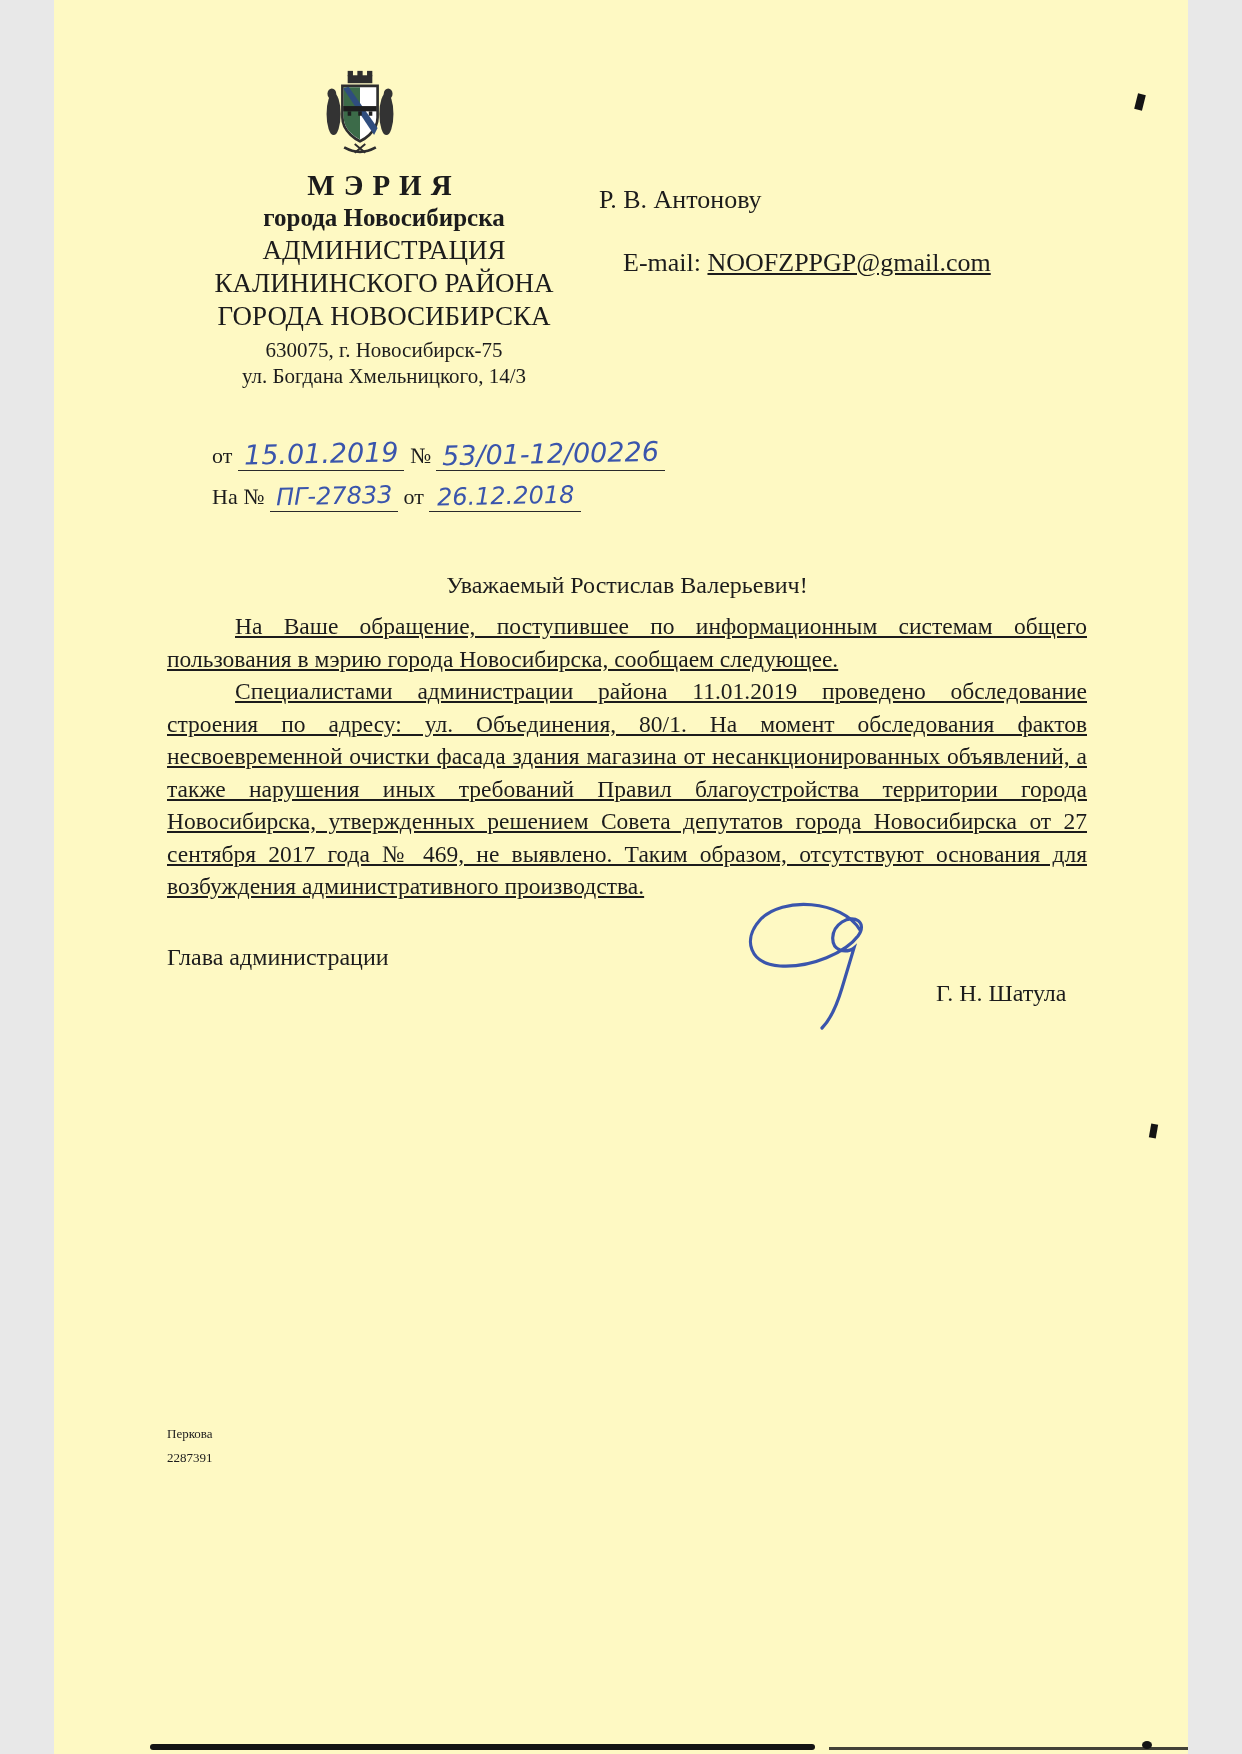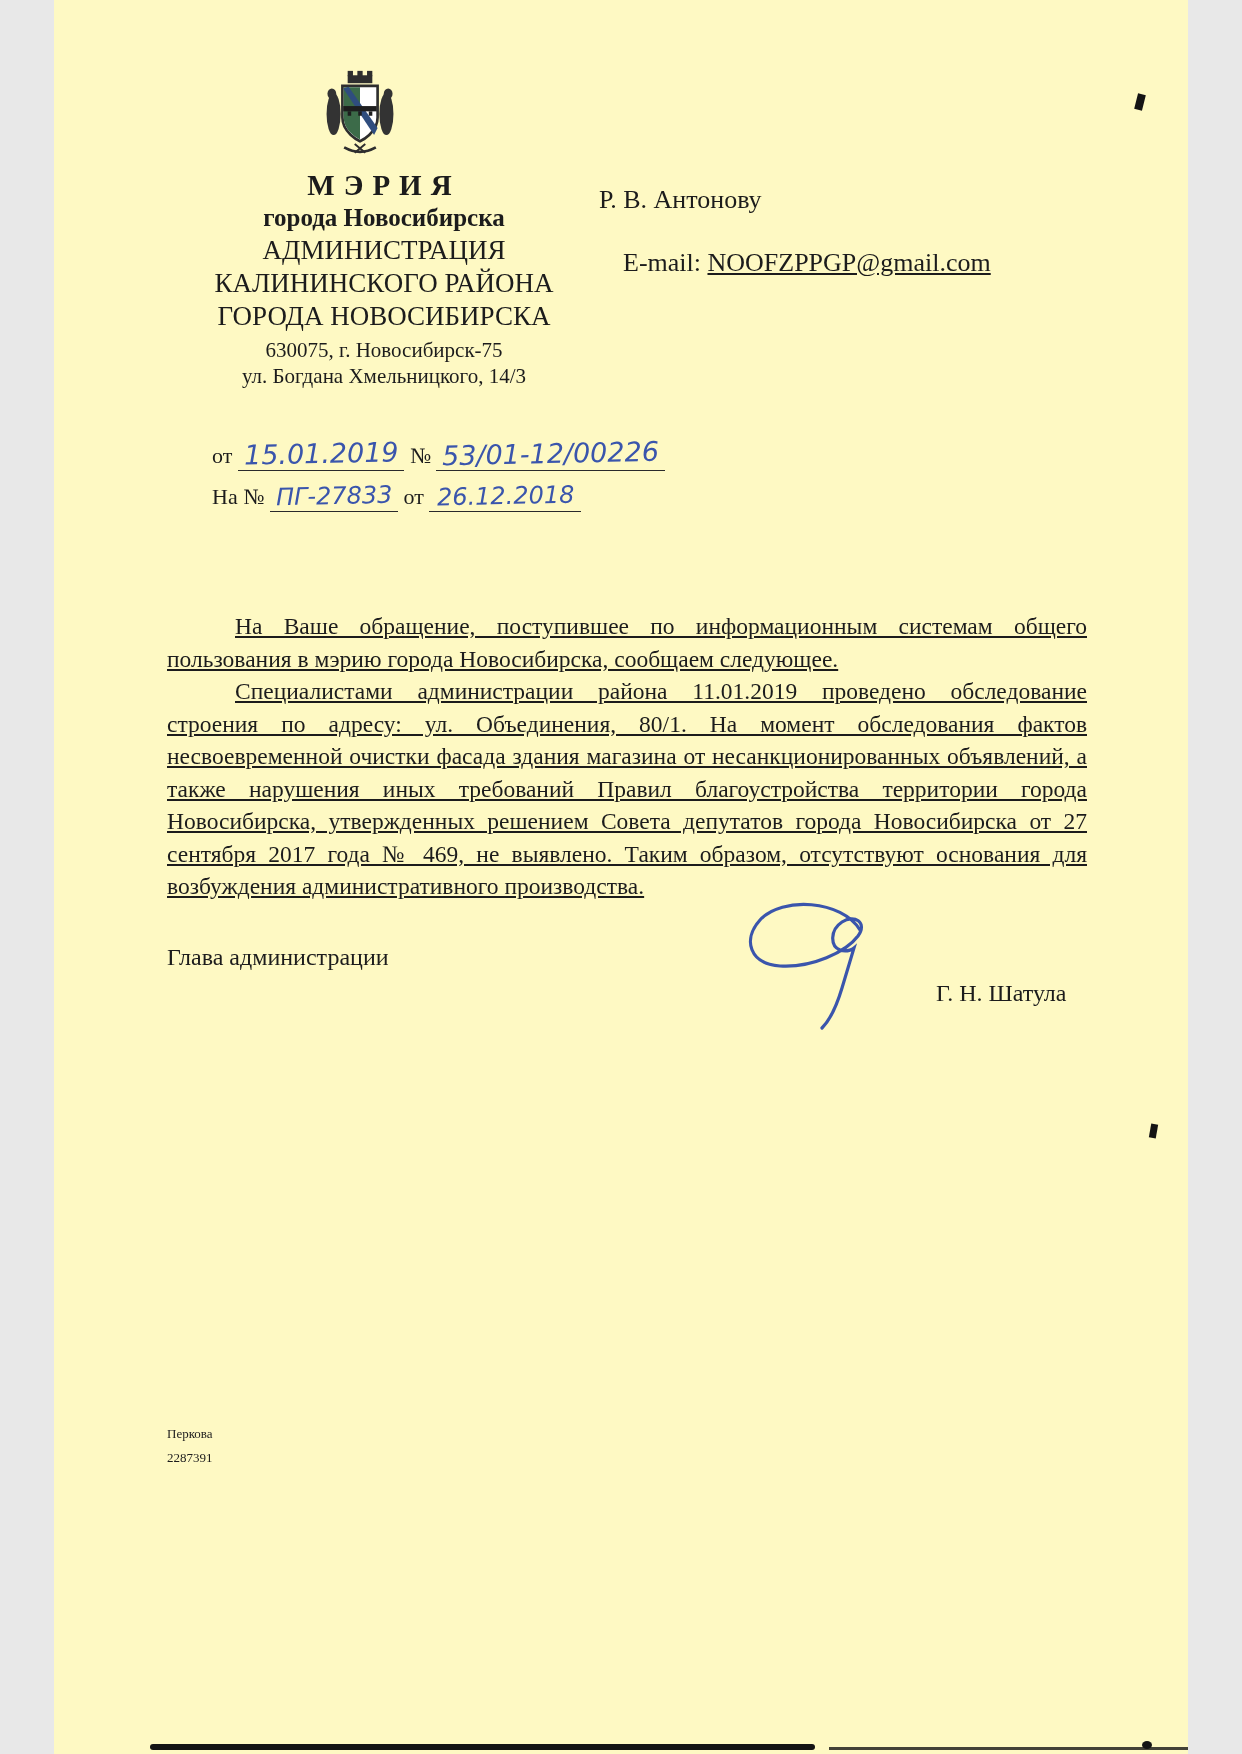--- a/index.html
+++ b/index.html
@@ -226,20 +226,21 @@
     <span>от</span>
     <span class="fill-line w150"><span class="hw" style="font-size:24px;">26.12.2018</span></span>
   </div>
 
   <div class="recipient-name">Р. В. Антонову</div>
   <div class="recipient-email">
     <span>E-mail:</span>
     <span class="email-underline">NOOFZPPGP@gmail.com</span>
   </div>
 
+  <div class="salutation">Уважаемый Ростислав Валерьевич!</div>
 
   <div class="body-text">
     <p>На Ваше обращение, поступившее по информационным системам общего пользования в мэрию города Новосибирска, сообщаем следующее.</p>
     <p>Специалистами администрации района 11.01.2019 проведено обследование строения по адресу: ул. Объединения, 80/1. На момент обследования фактов несвоевременной очистки фасада здания магазина от несанкционированных объявлений, а также нарушения иных требований Правил благоустройства территории города Новосибирска, утвержденных решением Совета депутатов города Новосибирска от 27 сентября 2017 года № 469, не выявлено. Таким образом, отсутствуют основания для возбуждения административного производства.</p>
   </div>
 
   <div class="sig-position">Глава администрации</div>
 
   <svg class="sig-scribble" viewBox="0 0 180 140">
     <path d="M118 38 C100 8 40 4 18 28 C0 48 8 72 38 74 C70 76 104 60 116 44 C126 30 112 22 100 30 C88 38 88 54 98 58 C106 61 112 56 112 56 C112 56 106 76 100 96 C94 116 86 130 80 136" fill="none" stroke="#3a55ac" stroke-width="3.2" stroke-linecap="round"></path>

